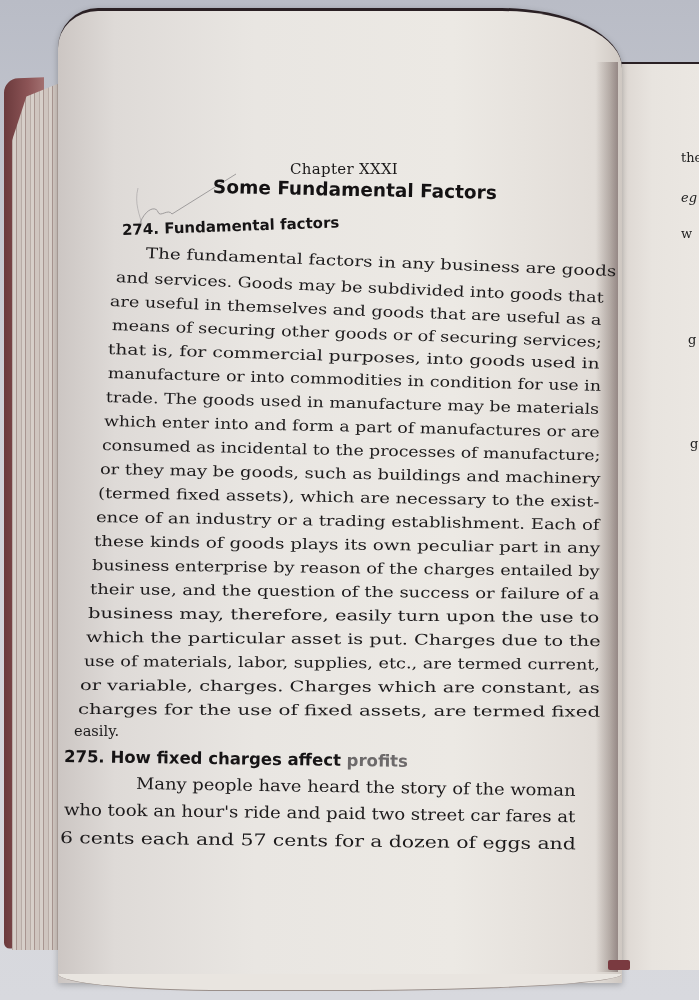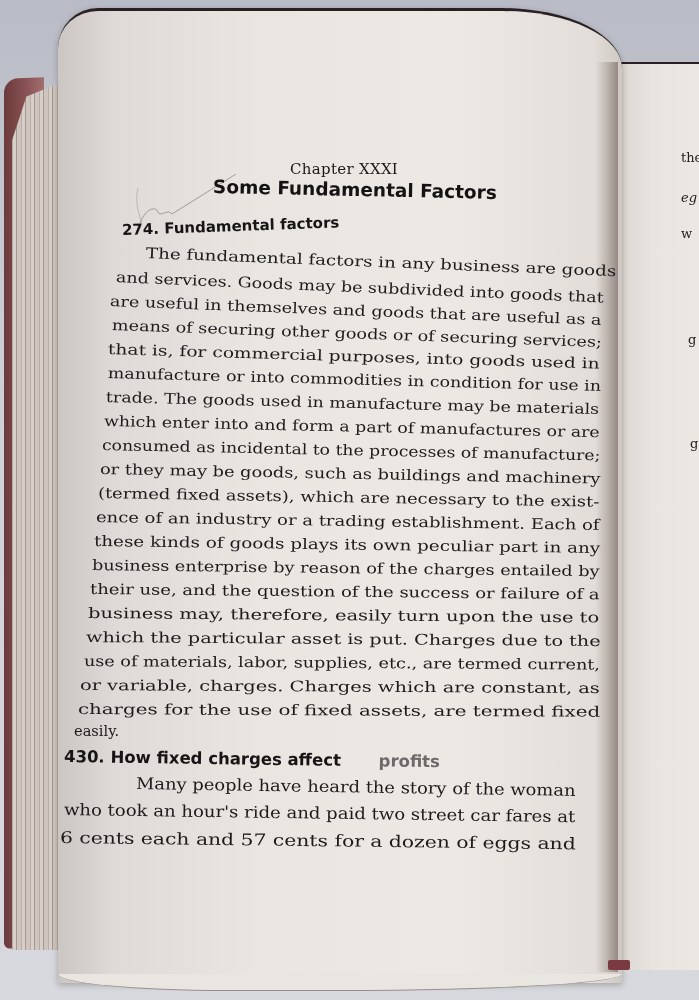--- a/index.html
+++ b/index.html
@@ -71,21 +71,21 @@
       font-family: "DejaVu Sans", sans-serif; font-weight: bold; font-size: 18.5px;
       color: #141213; transform: rotate(1.2deg); transform-origin: left center;
     }
     .section-heading {
       position: absolute;
       font-family: "DejaVu Sans", sans-serif; font-weight: bold; font-size: 15px;
       color: #161415;
     }
     .sec-274 { left: 122px; top: 221px; transform: rotate(-2deg); transform-origin: left center; }
     .sec-275 { left: 64px; top: 747px; font-size: 16.5px; transform: rotate(0.8deg); transform-origin: left center; }
-    .sec-275 .faded { color: #6d6a6b; margin-left: 32px; }
+    .sec-275 .faded { color: #6d6a6b; }
 
     .line {
       position: absolute; white-space: nowrap;
       font-family: "DejaVu Serif", serif; font-size: 14.6px;
       color: #1c1a1b; transform-origin: left center;
     }
     .line.big { font-size: 16.2px; }
 
     .right-frag {
       position: absolute; left: 681px;
@@ -134,21 +134,21 @@
     <div class="line" style="left: 90px; top: 580px; transform: rotate(0.6deg) scaleX(1.232);">their use, and the question of the success or failure of a</div>
     <div class="line" style="left: 88px; top: 604px; transform: rotate(0.5deg) scaleX(1.333);">business may, therefore, easily turn upon the use to</div>
     <div class="line" style="left: 86px; top: 628px; transform: rotate(0.45deg) scaleX(1.318);">which the particular asset is put.  Charges due to the</div>
     <div class="line" style="left: 84px; top: 652px; transform: rotate(0.4deg) scaleX(1.206);">use of materials, labor, supplies, etc., are termed current,</div>
     <div class="line" style="left: 80px; top: 676px; transform: rotate(0.35deg) scaleX(1.33);">or variable, charges.  Charges which are constant, as</div>
     <div class="line" style="left: 78px; top: 700px; transform: rotate(0.3deg) scaleX(1.356);">charges for the use of fixed assets, are termed fixed</div>
     <div class="line" style="left: 74px; top: 722px; transform: rotate(0deg);">easily.</div>
   </div>
 
 <div class="section-heading sec-275">
-  <span>430.</span>
+  <span>275.</span>
   <span>How fixed charges affect</span>
   <span class="faded">profits</span>
 </div>
 
 <div id="sec275-lines">
     <div class="line big" style="left: 136px; top: 774px; transform: rotate(0.9deg) scaleX(1.106);">Many people have heard the story of the woman</div>
     <div class="line big" style="left: 64px; top: 800px; transform: rotate(0.8deg) scaleX(1.115);">who took an hour's ride and paid two street car fares at</div>
     <div class="line big" style="left: 60px; top: 828px; transform: rotate(0.7deg) scaleX(1.255);">6 cents each and 57 cents for a dozen of eggs and</div>
   </div>
 

